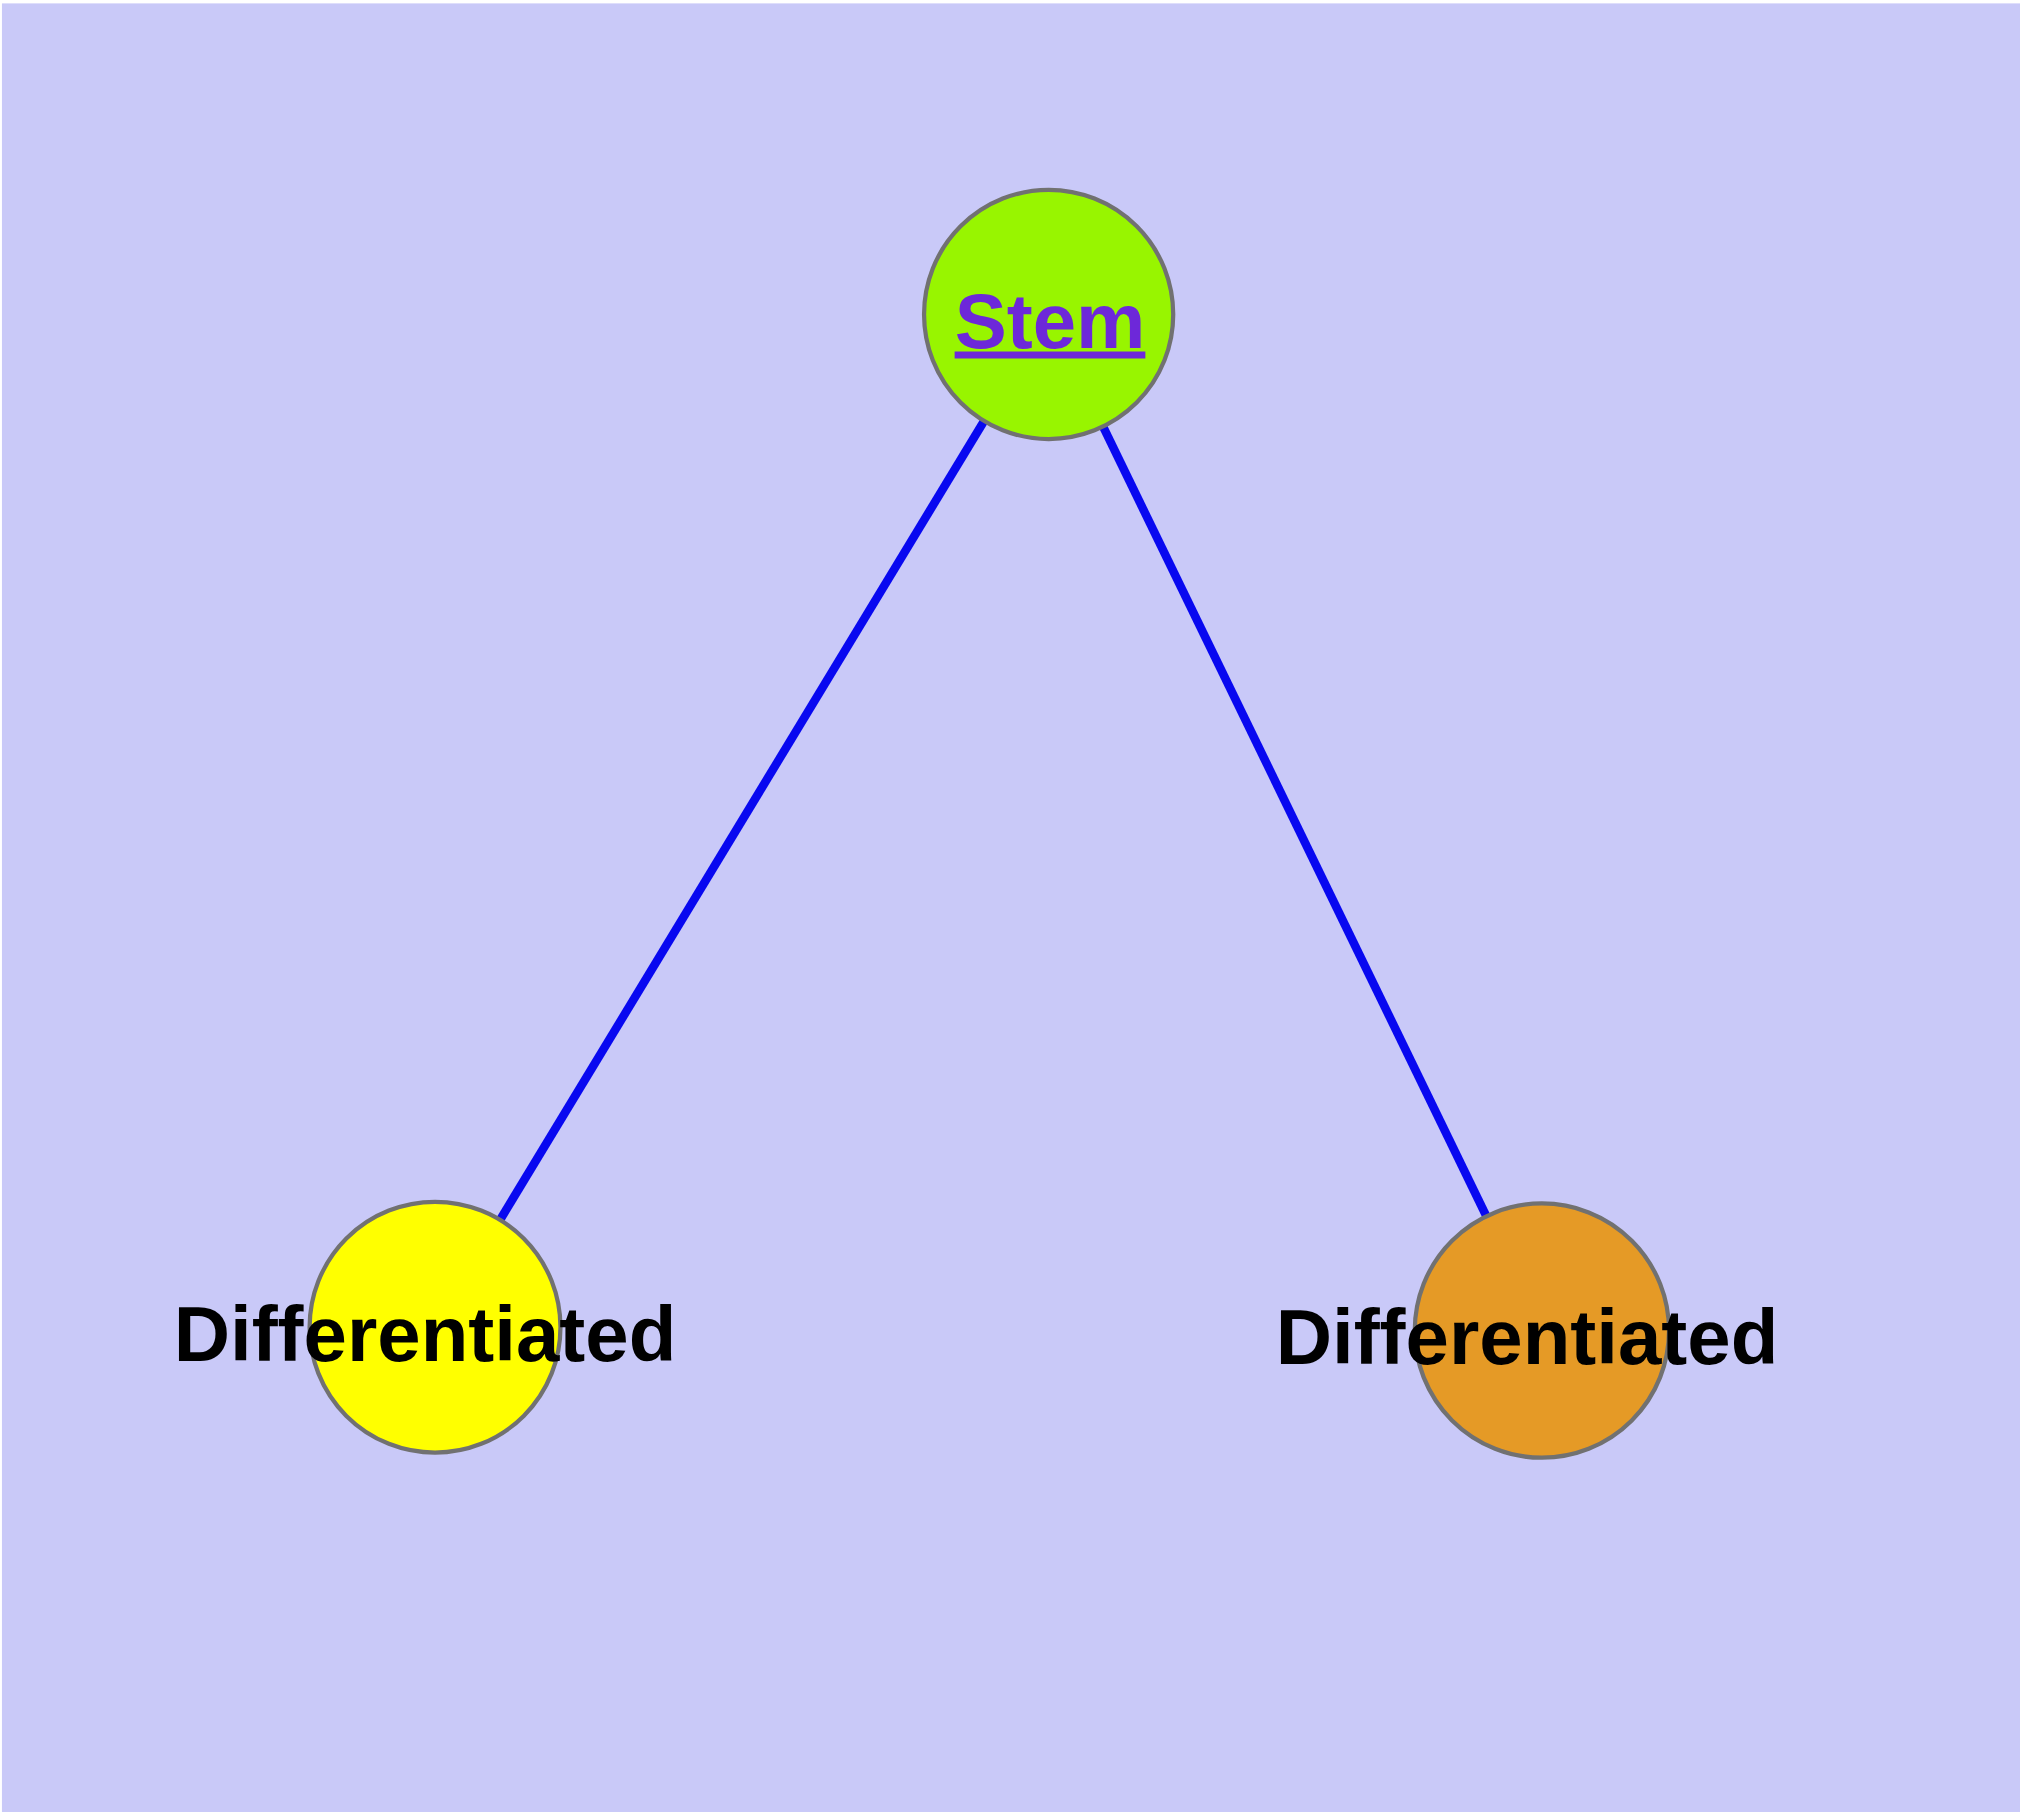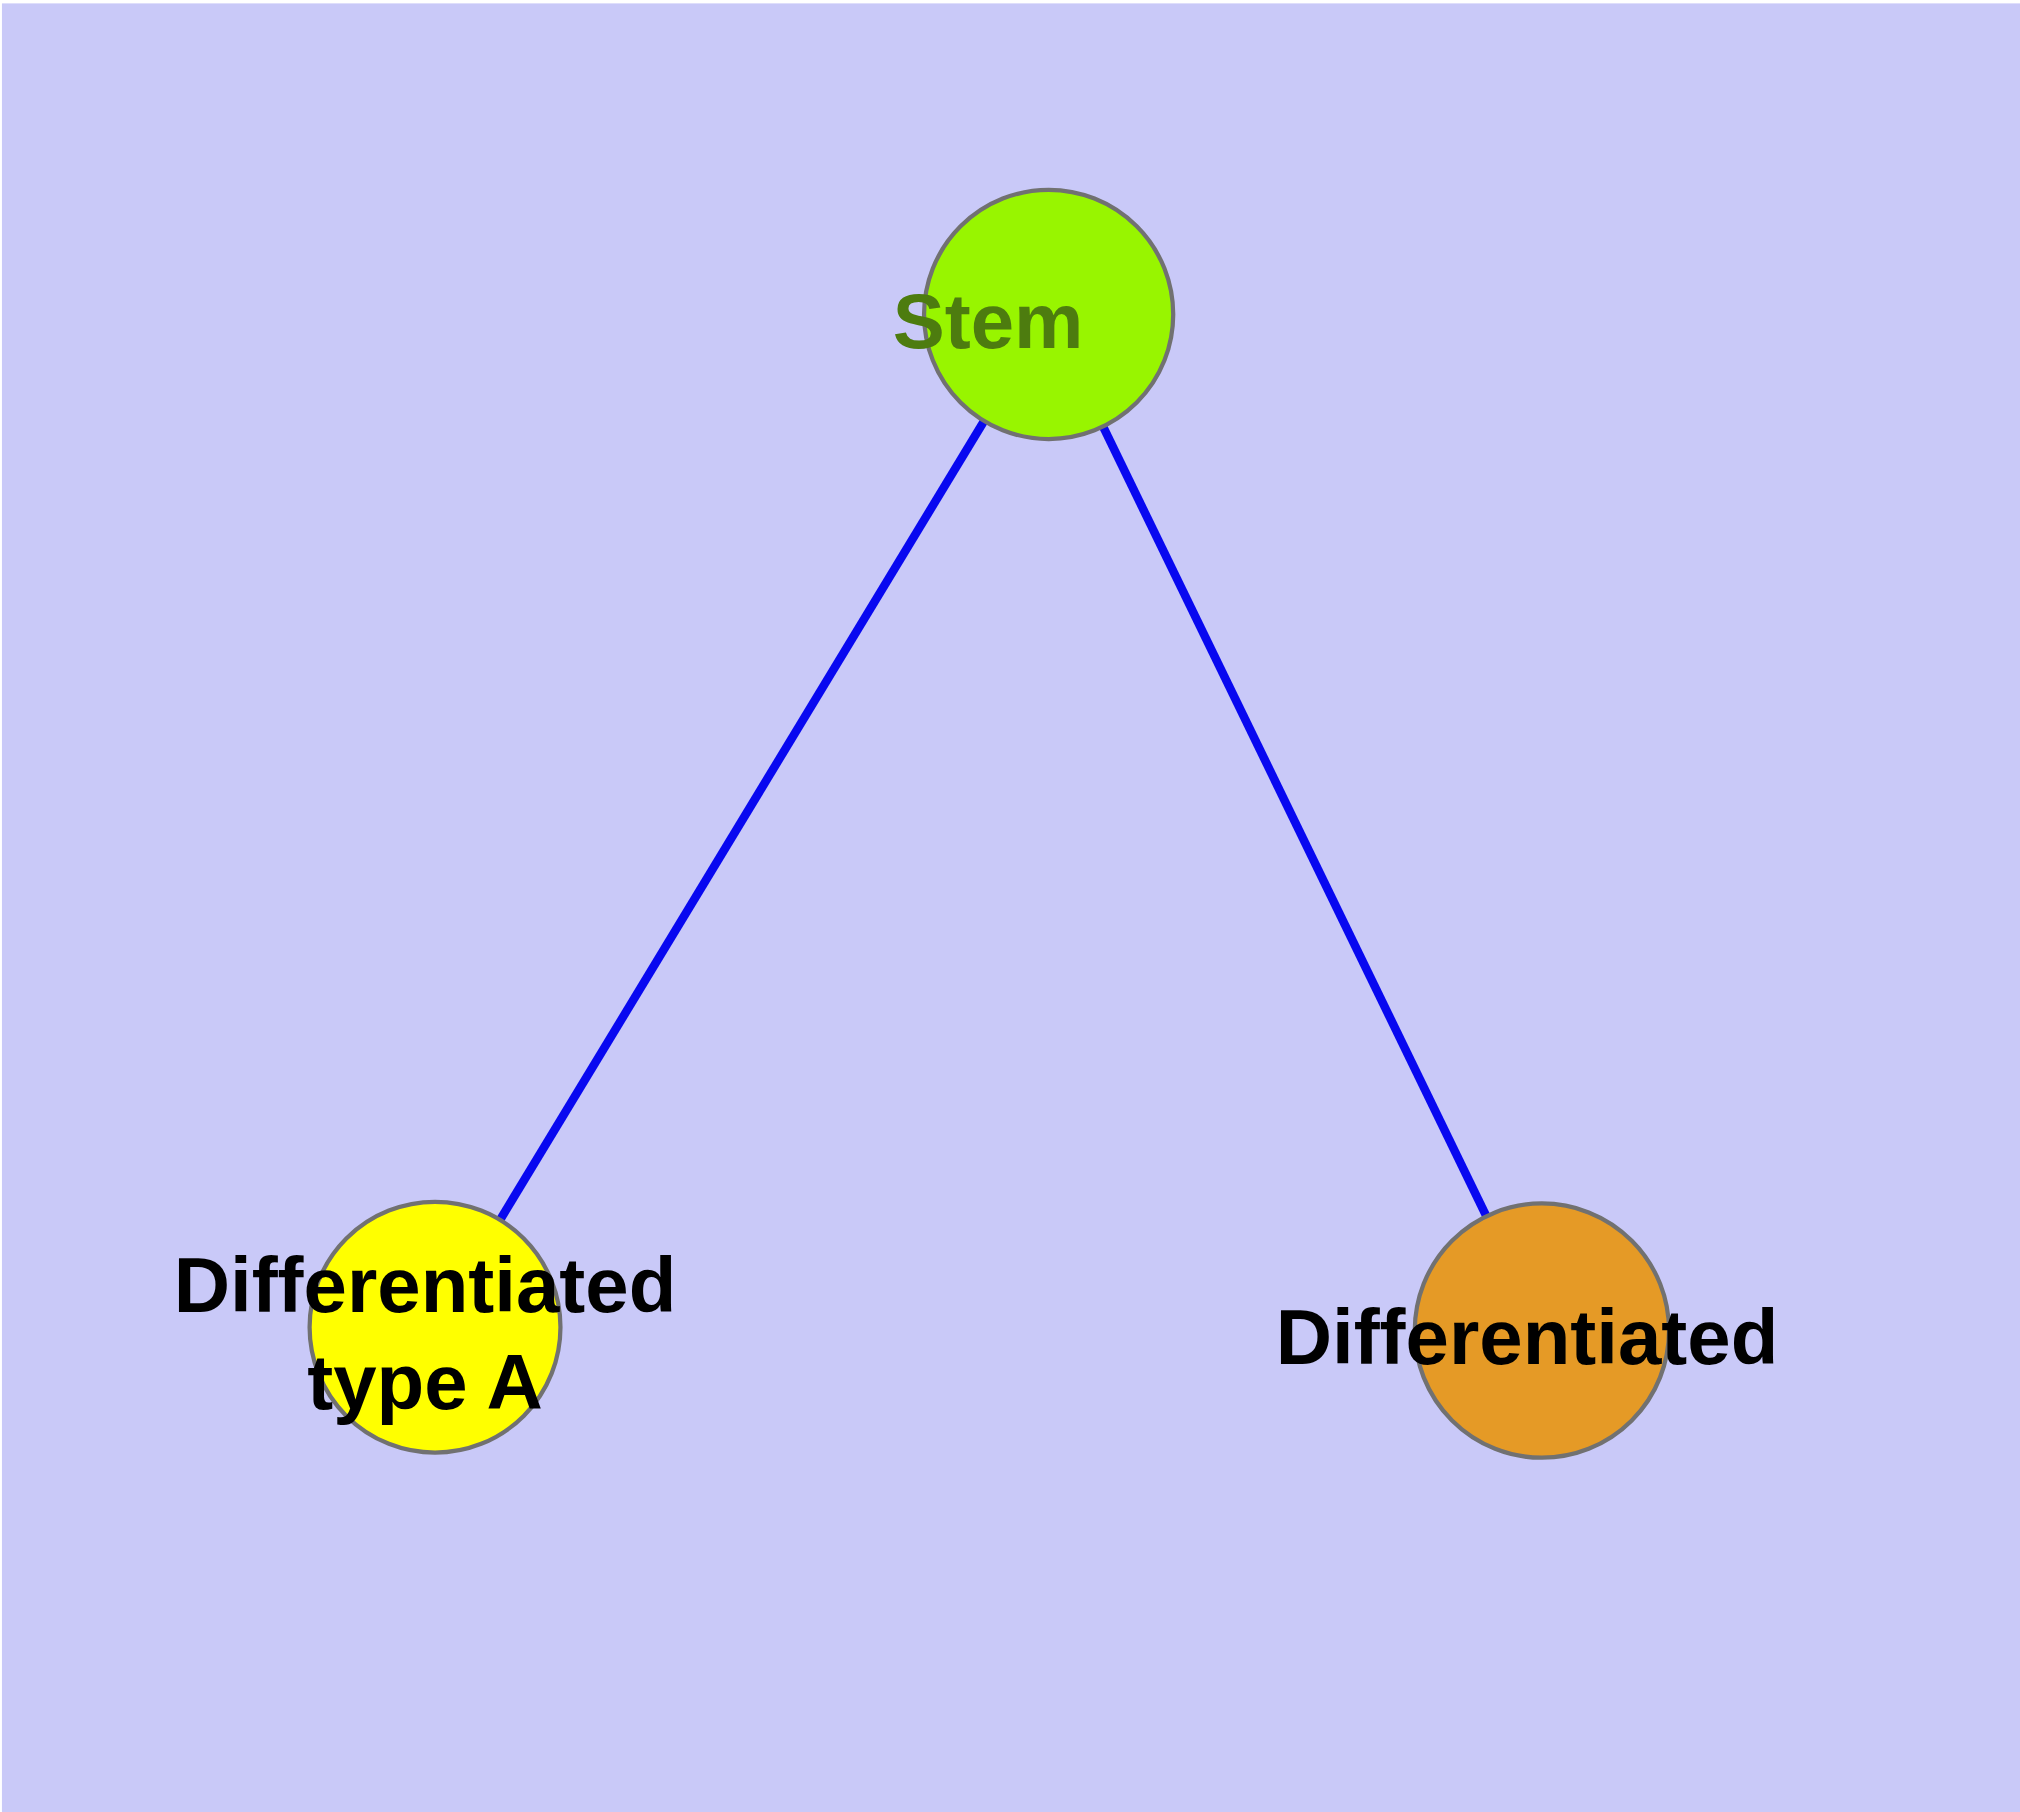--- a/index.html
+++ b/index.html
@@ -35,26 +35,25 @@
 <div class="stage">
   <svg width="2021" height="1812" viewBox="0 0 2384 2138">
     <rect width="2382" height="2134" x="2" y="4" fill="#c9c9f8"></rect>
     <line x1="1237" y1="371" x2="513" y2="1566" stroke="#0808f0" stroke-width="10"></line>
     <line x1="1237" y1="371" x2="1819" y2="1570" stroke="#0808f0" stroke-width="10"></line>
     <circle cx="1237" cy="371" r="147" fill="#98f500" stroke="#717171" stroke-width="5"></circle>
     <circle cx="513" cy="1566" r="148" fill="#ffff00" stroke="#717171" stroke-width="5"></circle>
     <circle cx="1819" cy="1570" r="150" fill="#e59a26" stroke="#717171" stroke-width="5"></circle>
   </svg>
 
-  <div class="node-label" style="left: 988px; top: 321px; color: #4d7c0f;">
+  <div class="node-label" style="left: 1050px; top: 321px; color: #6d28d9; text-decoration: underline;">
     <span>Stem</span>
   </div>
 
   <div class="node-label" style="left: 425px; top: 1334px; color: rgb(0, 0, 0);">
     <span>Differentiated</span>
-    <span>type A</span>
   </div>
 
   <div class="node-label" style="left: 1527px; top: 1337px; color: rgb(0, 0, 0);">
     <span>Differentiated</span>
   </div>
 </div>
 
 
 </body></html>

